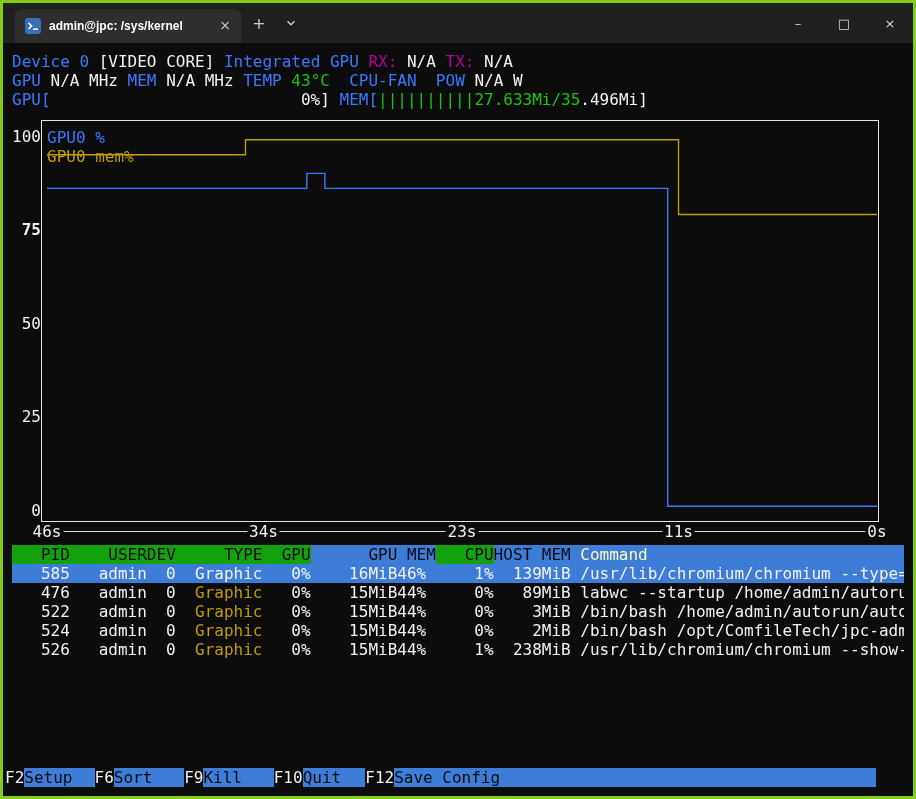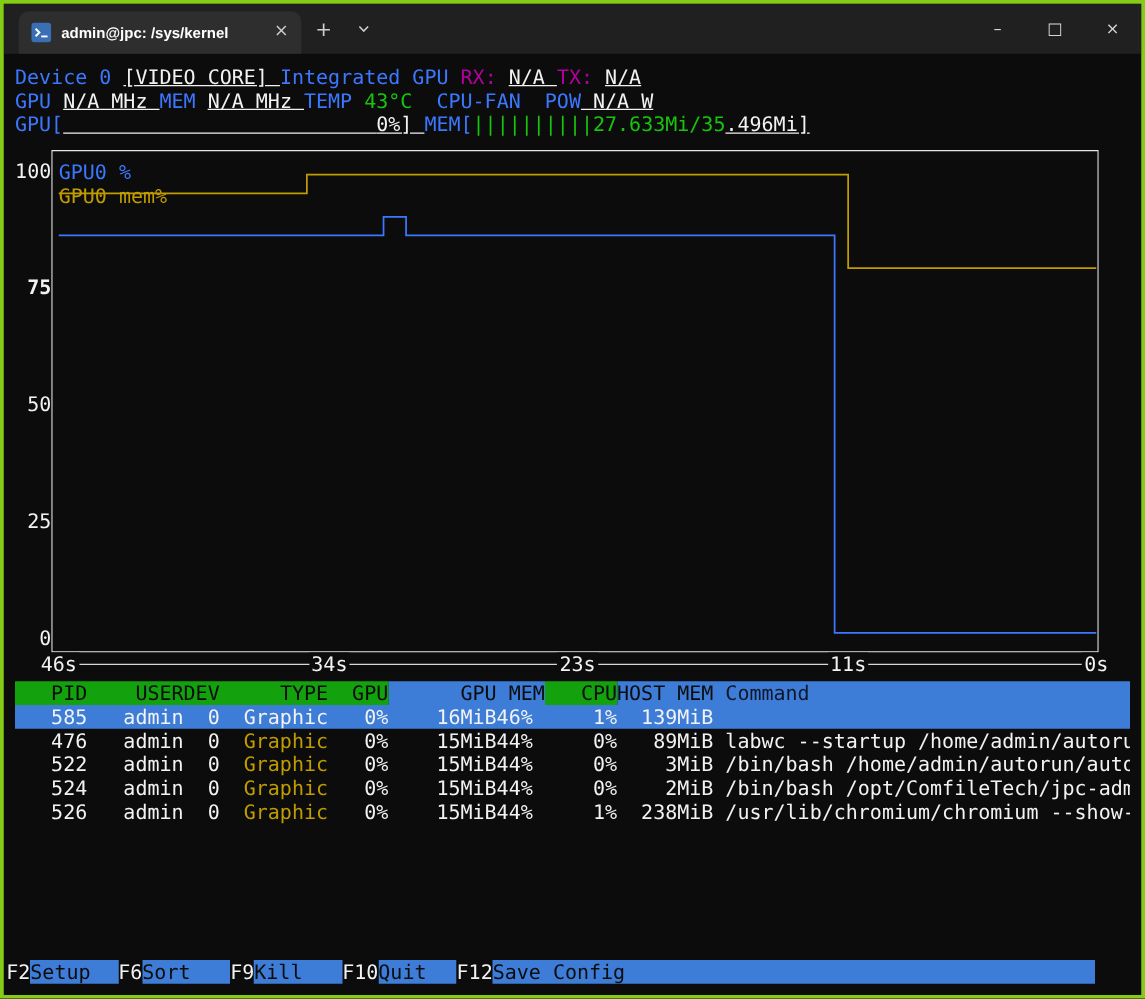--- a/index.html
+++ b/index.html
@@ -36,21 +36,21 @@
     width:46px; height:40px; display:flex; align-items:center; justify-content:center;
     color:#d6d6d6; font-family:"DejaVu Sans",sans-serif; font-size:13px;
   }
   
   .terminal{
     flex:1; padding:9px 9px 0 9px; color:#f2f2f2; font-size:16px; line-height:19px;
     display:flex; flex-direction:column; overflow:hidden;
   }
   .info-line{ white-space:pre; height:19px; }
   .fg-blue{ color:#3b78ff; } .fg-green{ color:#16c60c; }
-  .fg-magenta{ color:#b4009e; } .fg-white{ color:#f2f2f2;text-decoration:underline; }
+  .fg-magenta{ color:#b4009e; } .fg-white{ color:#f2f2f2; }
   
   .chart{ display:flex; margin-top:11px; flex:0 0 auto; }
   .y-axis{ width:29px; position:relative; flex:0 0 auto; }
   .y-label{ position:absolute; right:0; height:19px; line-height:19px; text-align:right; }
   .plot{ width:838px; height:402px; position:relative; flex:0 0 auto; }
   .plot svg{ position:absolute; left:0; top:0; width:100%; height:100%; display:block; }
   .legend{ position:absolute; left:6px; top:8px; }
   .legend-item{ height:19px; line-height:19px; white-space:pre; }
   .x-axis{ height:20px; margin-left:29px; width:838px; position:relative; flex:0 0 auto; }
   .x-axis::before{
@@ -75,21 +75,21 @@
   .c-cmd{ flex:1; padding-left:1ch; text-align:left; overflow:hidden; }
   .row .c-type{ color:#c19c00; }
   .row.selected{ background:#3d7dd8; }
   .row.selected .c-type{ color:#f2f2f2; }
   .pr.header .hseg{ display:flex; }
   .bg-green{ background:#13a10e; color:#0c0c0c; }
   .bg-blue{ background:#3d7dd8; color:#0c0c0c; }
   .hseg2{ width:13ch; justify-content:flex-end; }
   .hseg3{ width:6ch; justify-content:flex-end; }
   .hseg4{ flex:1; }
-  .hdr-cmd{ color:#0f172a; }
+  .hdr-cmd{ color:#fef9c3; }
   
   .fnbar{ margin-top:auto; margin-bottom:9px; margin-left:-7px; display:flex; height:19px; line-height:19px; white-space:pre; flex:0 0 auto; }
   .fn-item{ display:flex; }
   .fn-key{ color:#f2f2f2; }
   .fn-chip{ background:#3d7dd8; color:#0c0c0c; overflow:hidden; }
   .fn-chip.w7{ width:7.3ch; } .fn-chip.w6{ width:6.5ch; } .fn-chip.wlast{ width:50ch; }
 </style>
 </head>
 <body>
 
@@ -174,20 +174,21 @@
       <div class="pr row selected">
         <span class="c-pid">585</span>
         <span class="c-user">admin</span>
         <span class="c-dev">0</span>
         <span class="c-type">Graphic</span>
         <span class="c-gpu">0%</span>
         <span class="c-mem">16MiB</span>
         <span class="c-mempct">46%</span>
         <span class="c-cpu">1%</span>
         <span class="c-hostmem">139MiB</span>
+        <span class="c-cmd">/usr/lib/chromium/chromium --type=</span>
       </div>
 
       <div class="pr row">
         <span class="c-pid">476</span>
         <span class="c-user">admin</span>
         <span class="c-dev">0</span>
         <span class="c-type">Graphic</span>
         <span class="c-gpu">0%</span>
         <span class="c-mem">15MiB</span>
         <span class="c-mempct">44%</span>

